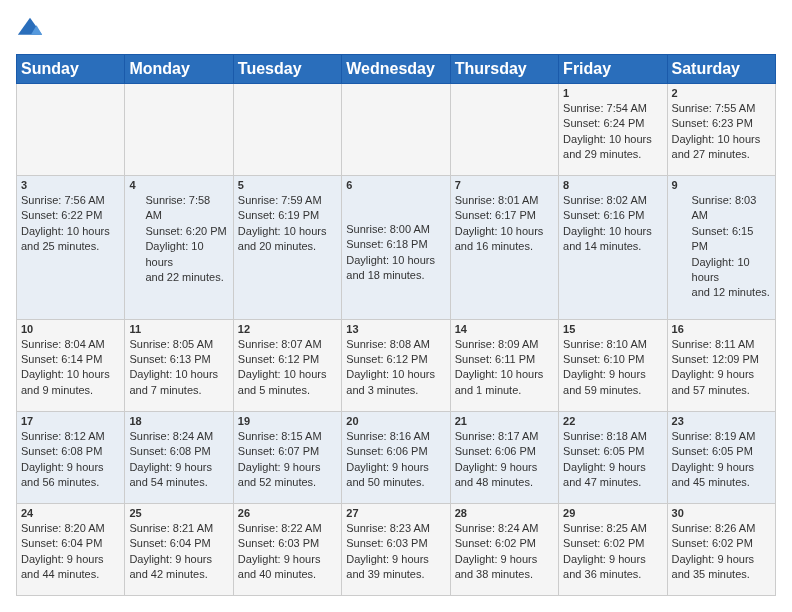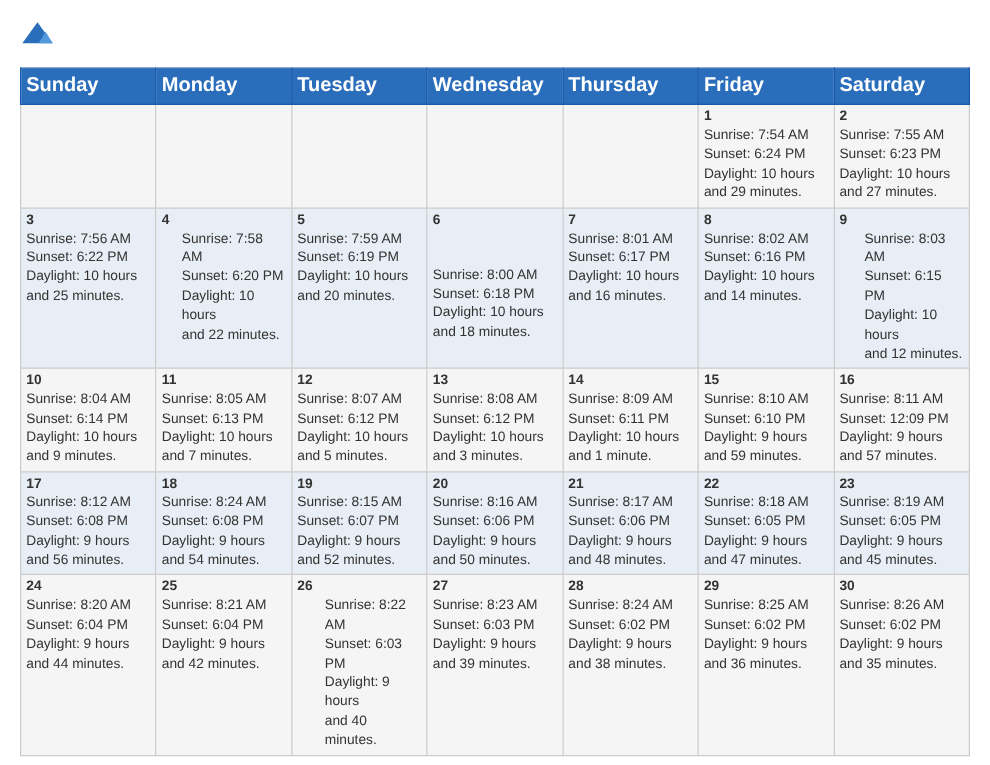--- a/index.html
+++ b/index.html
@@ -315,21 +315,21 @@
           </td>
           <td>
             <span class="day-number">25</span>
             <div class="day-info" style="white-space: pre-line;">Sunrise: 8:21 AM
 Sunset: 6:04 PM
 Daylight: 9 hours
 and 42 minutes.</div>
           </td>
           <td>
             <span class="day-number">26</span>
-            <div class="day-info" style="white-space: pre-line; margin-left: 22px;">Sunrise: 8:22 AM
+            <div class="day-info" style="white-space: pre-line;">Sunrise: 8:22 AM
 Sunset: 6:03 PM
 Daylight: 9 hours
 and 40 minutes.</div>
           </td>
           <td>
             <span class="day-number">27</span>
             <div class="day-info" style="white-space: pre-line;">Sunrise: 8:23 AM
 Sunset: 6:03 PM
 Daylight: 9 hours
 and 39 minutes.</div>

